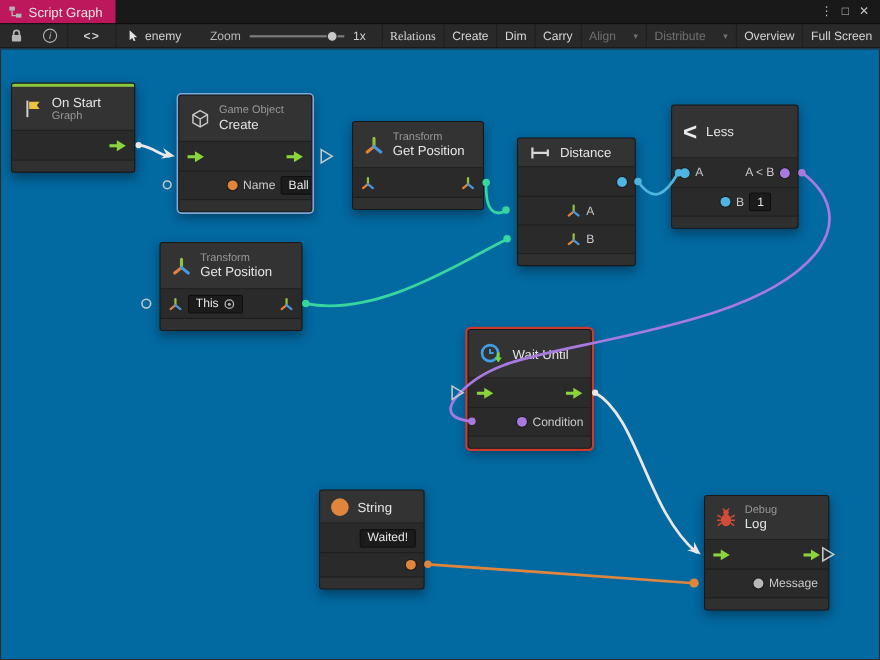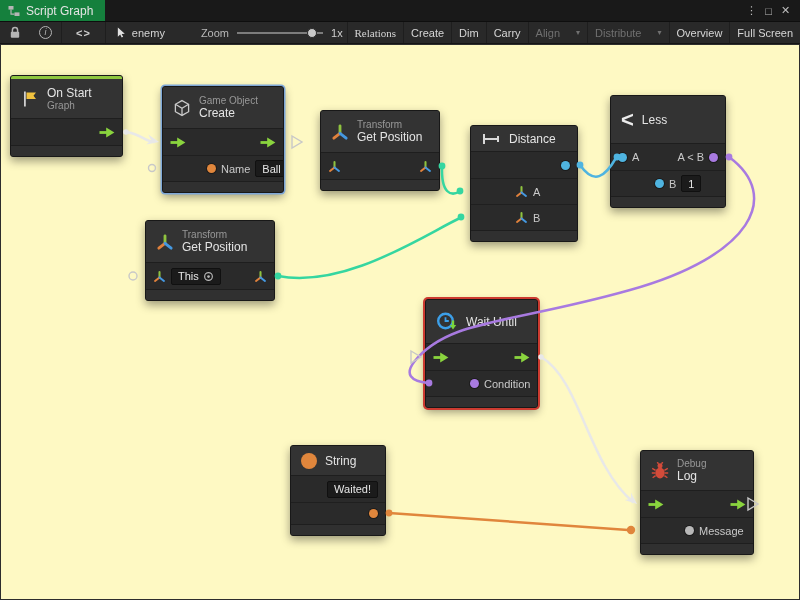--- a/index.html
+++ b/index.html
@@ -1,43 +1,43 @@
 <!DOCTYPE html>
 <html><head>
 <meta charset="utf-8">
 <style>
   *{margin:0;padding:0;box-sizing:border-box;}
   html,body{width:800px;height:600px;overflow:hidden;background:#191919;
     font-family:"Liberation Sans",sans-serif;}
   
   .titlebar{height:22px;background:#191919;display:flex;align-items:stretch;border-bottom:1px solid #0e0e0e;}
-  .tab{display:flex;align-items:center;gap:6px;padding:0 12px 0 8px;background:#15803d;color:#e4e4e4;font-size:12px;}
+  .tab{display:flex;align-items:center;gap:6px;padding:0 12px 0 8px;background:#be185d;color:#e4e4e4;font-size:12px;}
   .tab svg{width:12px;height:12px;}
   .winctrl{margin-left:auto;display:flex;align-items:center;padding-right:6px;color:#bdbdbd;font-size:11px;}
   .winctrl span{width:17px;text-align:center;}
   
   .toolbar{height:22px;background:#292929;border-bottom:1px solid #151515;display:flex;align-items:center;font-size:11px;color:#d4d4d4;white-space:nowrap;}
   .ticon{display:flex;align-items:center;justify-content:center;padding:0 9px;height:100%;}
   .ticon svg{width:12px;height:13px;}
   .info-c{width:13px;height:13px;border:1px solid #b5b5b5;border-radius:50%;font-size:9px;line-height:11px;text-align:center;color:#b5b5b5;font-style:italic;}
   .code{color:#cfcfcf;font-weight:bold;letter-spacing:1px;padding:0 14px;}
   .tsep{width:1px;height:100%;background:#1e1e1e;flex:none;}
   .target-group{display:flex;align-items:center;gap:5px;padding:0 10px;}
   .target-group svg{width:11px;height:11px;}
-  .zoom-label{color:#b9b9b9;margin-left:26px;margin-right:8px;}
+  .zoom-label{color:#b9b9b9;margin-left:16px;margin-right:8px;}
   .zoom-slider{position:relative;width:86px;height:10px;flex:none;}
   .zoom-track{position:absolute;left:0;right:0;top:4.5px;height:2px;background:#7c7c7c;}
   .zoom-handle{position:absolute;left:70px;top:0;width:10px;height:10px;border-radius:50%;background:#c9c9c9;border:1px solid #2a2a2a;}
   .zoom-value{margin-left:8px;color:#cfcfcf;}
   .tbtn{border:none;border-left:1px solid #1e1e1e;height:100%;padding:0 7px;display:flex;align-items:center;gap:3px;background:none;color:#d6d6d6;font-size:11px;font-family:inherit;cursor:default;}
   .tbtn.disabled{color:#707070;gap:16px;}
   .tbtn .caret{font-size:8px;}
   .push{margin-left:auto;font-family:Liberation Serif, serif;}
   
-  .canvas{position:relative;width:800px;height:556px;background:#fef9c3;box-shadow:inset 0 0 0 1px #2d2d2d;}
+  .canvas{position:relative;width:800px;height:556px;background:#0369a1;box-shadow:inset 0 0 0 1px #2d2d2d;}
   .edges{position:absolute;left:0;top:0;z-index:3;pointer-events:none;}
   
   .node{position:absolute;z-index:2;background:#2a2a2a;border:1px solid #181818;border-radius:3px;box-shadow:0 4px 10px rgba(0,0,0,.38);color:#ddd;overflow:hidden;}
   .strip{height:3px;background:#8dc63f;}
   .header{display:flex;align-items:center;gap:8px;padding:0 10px;background:#333333;border-bottom:1px solid #1e1e1e;}
   .h26{height:26px}.h30{height:30px}.h40{height:40px}.h42{height:42px}.h44{height:44px}.h48{height:48px}
   .titles{display:flex;flex-direction:column;line-height:1.18;}
   .cat{font-size:10px;color:#989898;}
   .title{font-size:12px;color:#e4e4e4;}
   .row{display:flex;align-items:center;gap:5px;height:26px;padding:0 7px;background:#2a2a2a;font-size:11px;color:#c9c9c9;}

